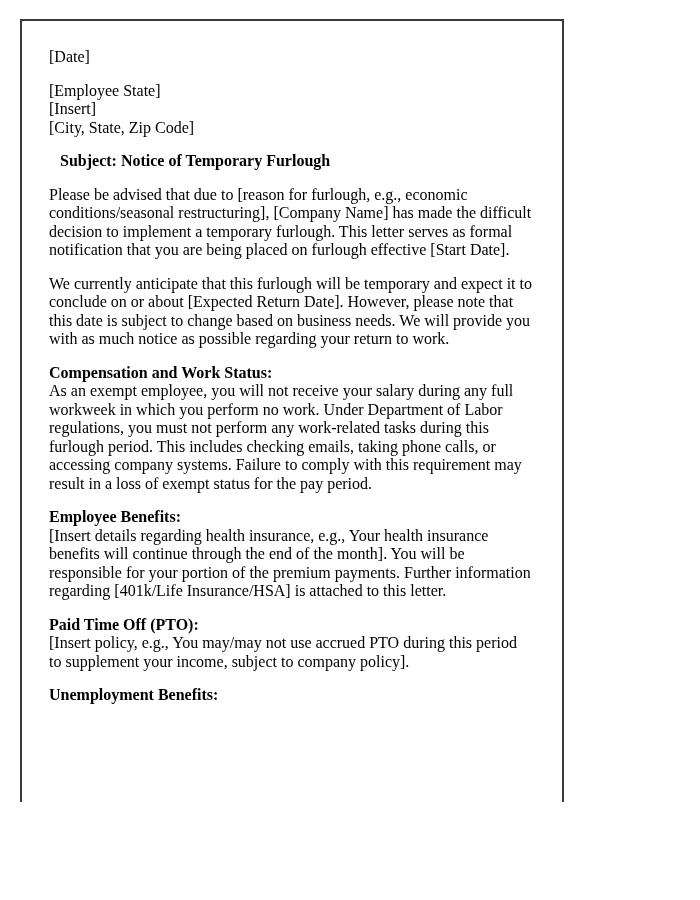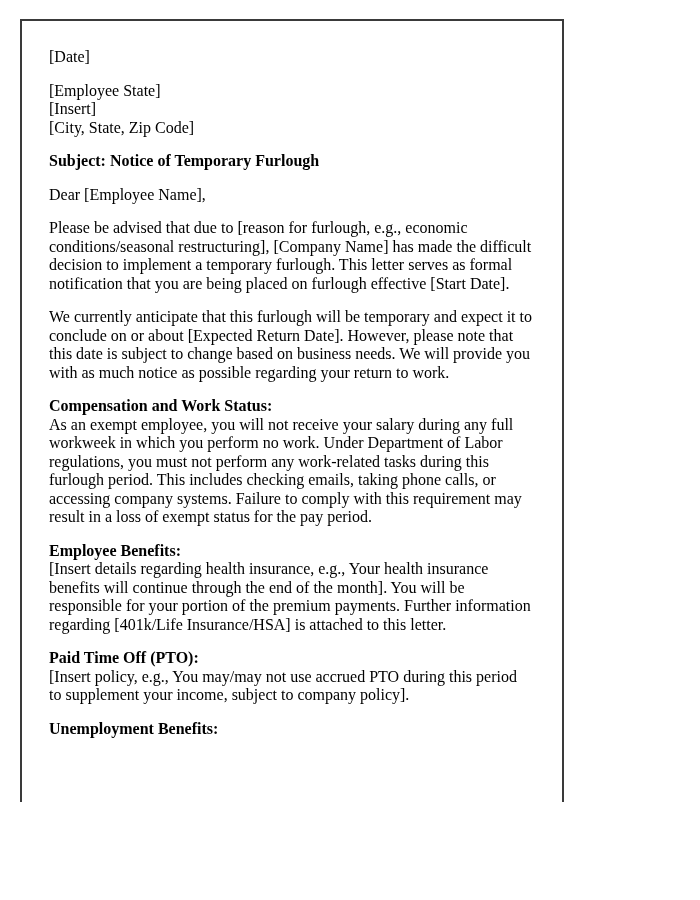--- a/index.html
+++ b/index.html
@@ -28,41 +28,41 @@
     padding: 27px 29px 0 27px;
     font-size: 16px;
     line-height: 18.5px;
     overflow: hidden;
   }
   .para {
     margin: 0 0 15px 0;
   }
   .bold {
     font-weight: bold;
+    margin-left: 11px;
   }
   .sec-head {
     font-weight: bold;
   }
 </style>
 </head>
 <body>
 
 <div class="doc-frame">
 
   <div class="para">[Date]</div>
 
   <div class="para">
     <div>[Employee State]</div>
     <div>[Insert]</div>
     <div>[City, State, Zip Code]</div>
   </div>
 
   <div class="para bold">Subject: Notice of Temporary Furlough</div>
 
-  <div class="para">Dear [Employee Name],</div>
 
   <div class="para">Please be advised that due to [reason for furlough, e.g., economic conditions/seasonal restructuring], [Company Name] has made the difficult decision to implement a temporary furlough. This letter serves as formal notification that you are being placed on furlough effective [Start Date].</div>
 
   <div class="para">We currently anticipate that this furlough will be temporary and expect it to conclude on or about [Expected Return Date]. However, please note that this date is subject to change based on business needs. We will provide you with as much notice as possible regarding your return to work.</div>
 
   <div class="para">
     <div class="sec-head">Compensation and Work Status:</div>
     <div class="sec-body">As an exempt employee, you will not receive your salary during any full workweek in which you perform no work. Under Department of Labor regulations, you must not perform any work-related tasks during this furlough period. This includes checking emails, taking phone calls, or accessing company systems. Failure to comply with this requirement may result in a loss of exempt status for the pay period.</div>
   </div>
 

